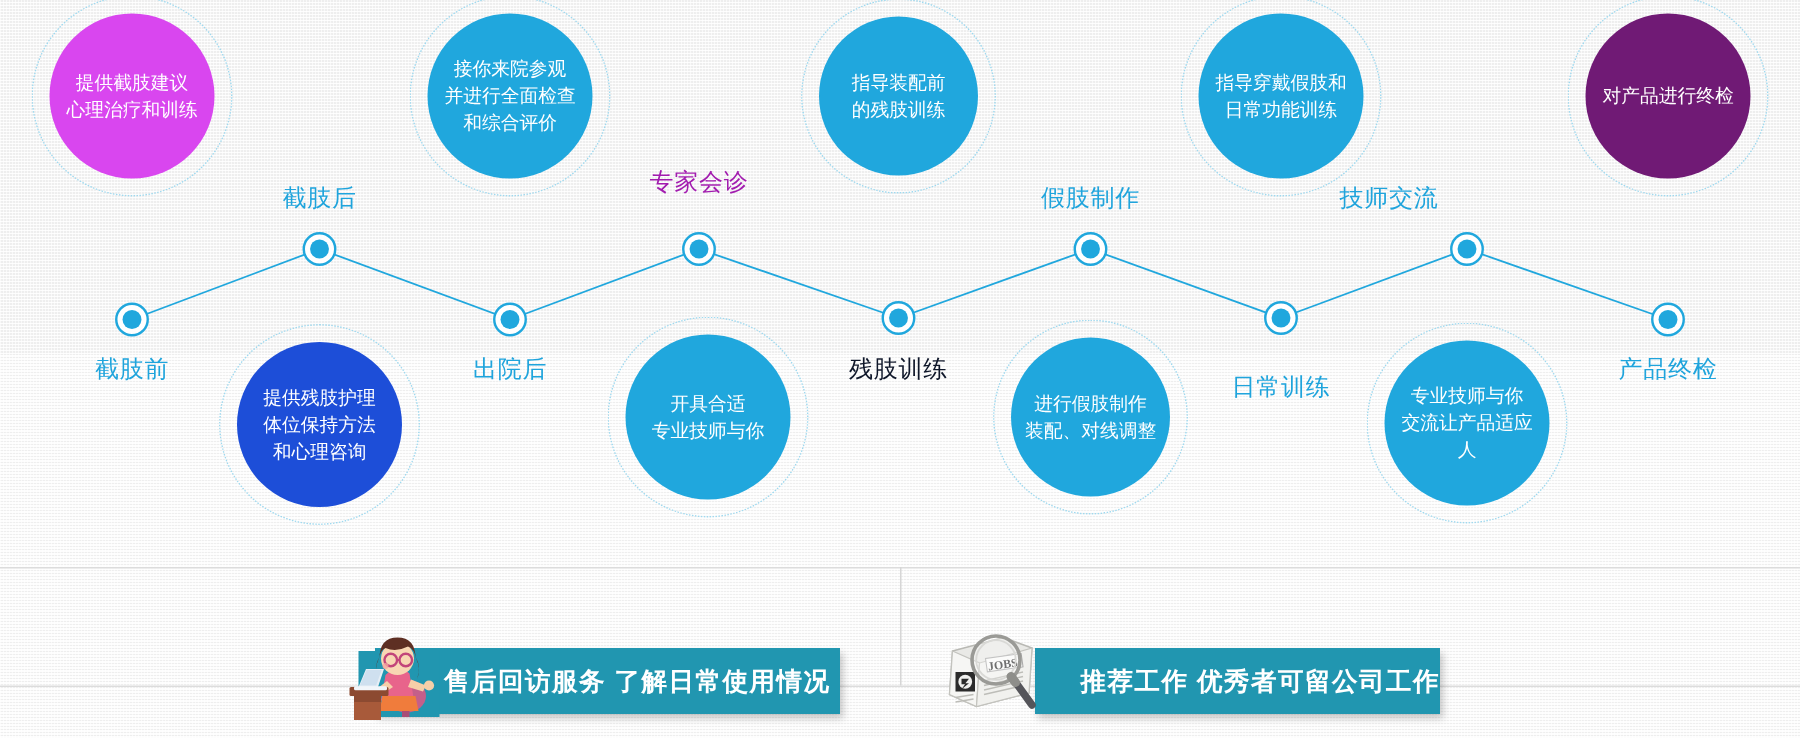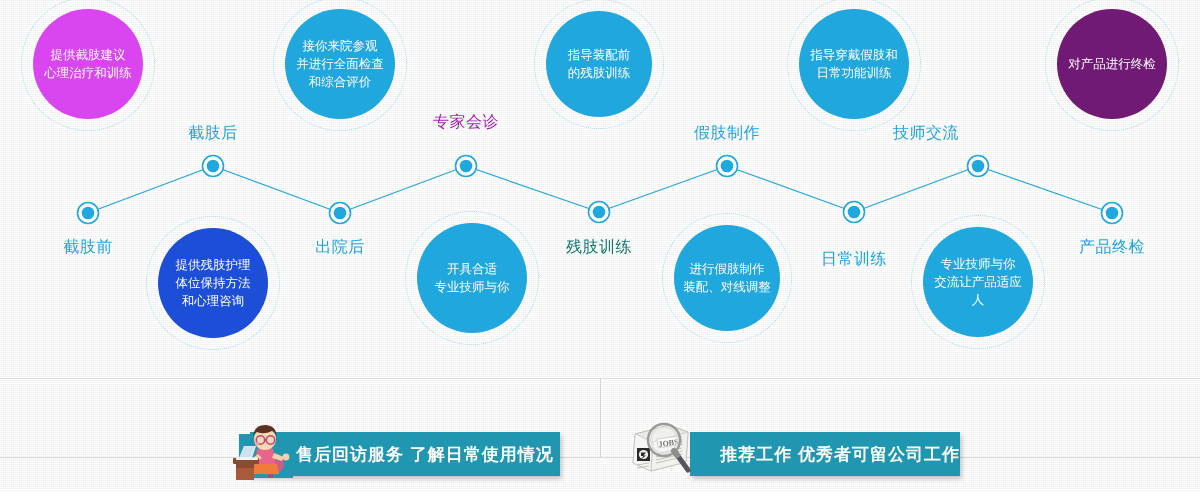--- a/index.html
+++ b/index.html
@@ -128,21 +128,21 @@
         <circle cx="1112" cy="213" r="10.5" fill="#ffffff" stroke="#20a7dd" stroke-width="1.6"></circle>
         <circle cx="1112" cy="213" r="6.3" fill="#20a7dd"></circle>
       </g>
     </svg>
 
   <div id="layers">
       <div class="nodelabel" style="color: rgb(31, 164, 220); left: 88px; top: 247px; transform: translate(-50%, -50%);">截肢前</div>
       <div class="nodelabel" style="color: rgb(31, 164, 220); left: 213px; top: 133px; transform: translate(-50%, -50%);">截肢后</div>
       <div class="nodelabel" style="color: rgb(31, 164, 220); left: 340px; top: 247px; transform: translate(-50%, -50%);">出院后</div>
       <div class="nodelabel" style="color: #a21caf; left: 466px; top: 122px; transform: translate(-50%, -50%);">专家会诊</div>
-      <div class="nodelabel" style="color: #0f766e; left: 599px; top: 247px; transform: translate(-50%, -50%);">残肢训练</div>
+      <div class="nodelabel" style="color: #0f172a; left: 599px; top: 247px; transform: translate(-50%, -50%);">残肢训练</div>
       <div class="nodelabel" style="color: rgb(31, 164, 220); left: 727px; top: 133px; transform: translate(-50%, -50%);">假肢制作</div>
       <div class="nodelabel" style="color: rgb(31, 164, 220); left: 854px; top: 247px; transform: translate(-50%, -50%); margin-top: 12px;">日常训练</div>
       <div class="nodelabel" style="color: rgb(31, 164, 220); left: 926px; top: 133px; transform: translate(-50%, -50%);">技师交流</div>
       <div class="nodelabel" style="color: rgb(31, 164, 220); left: 1112px; top: 247px; transform: translate(-50%, -50%);">产品终检</div>
       <div class="bubble-ring" style="width: 134px; height: 134px; left: 21px; top: -3px; border-color: rgb(159, 217, 239);"></div>
       <div class="bubble" style="width: 110px; height: 110px; left: 33px; top: 9px; background: #d946ef;">
         <span class="btxt">提供截肢建议
 心理治疗和训练</span>
       </div>
       <div class="bubble-ring" style="width: 134px; height: 134px; left: 273px; top: -3px; border-color: rgb(159, 217, 239);"></div>

